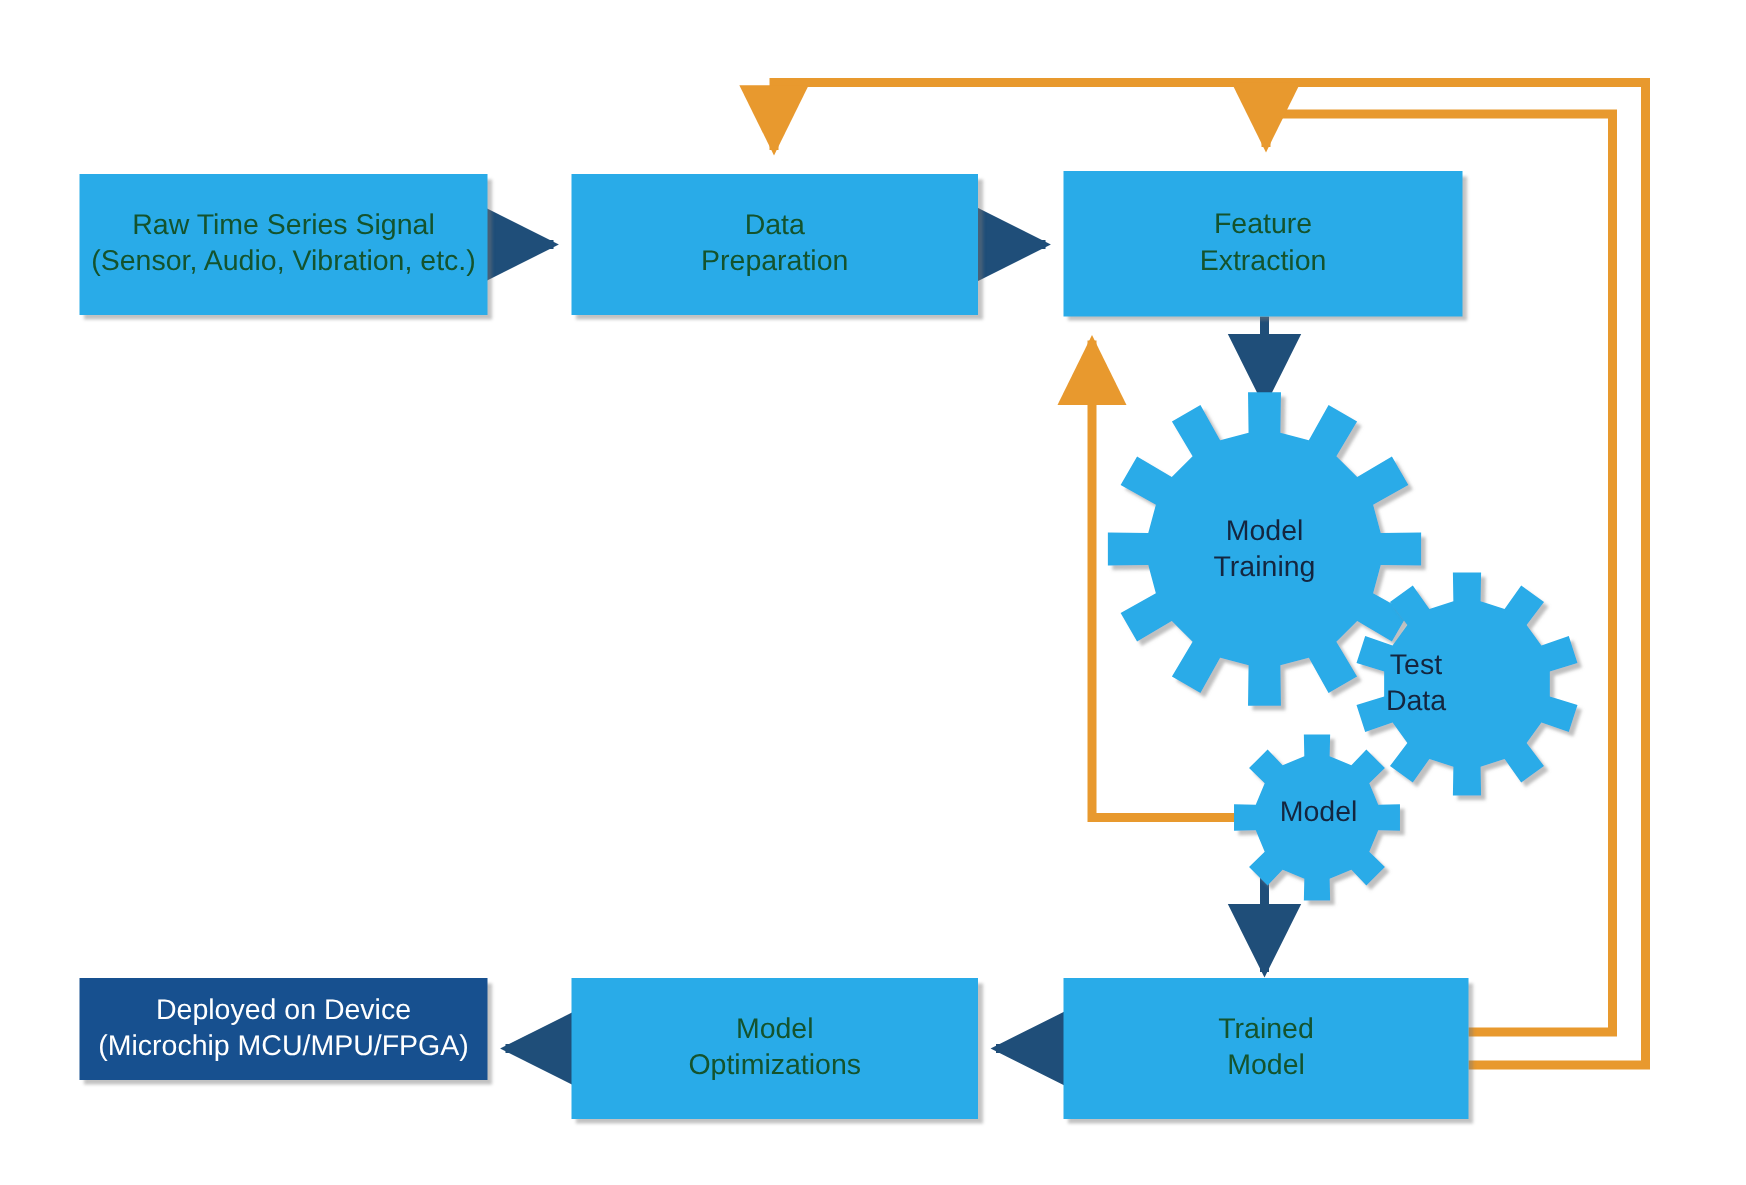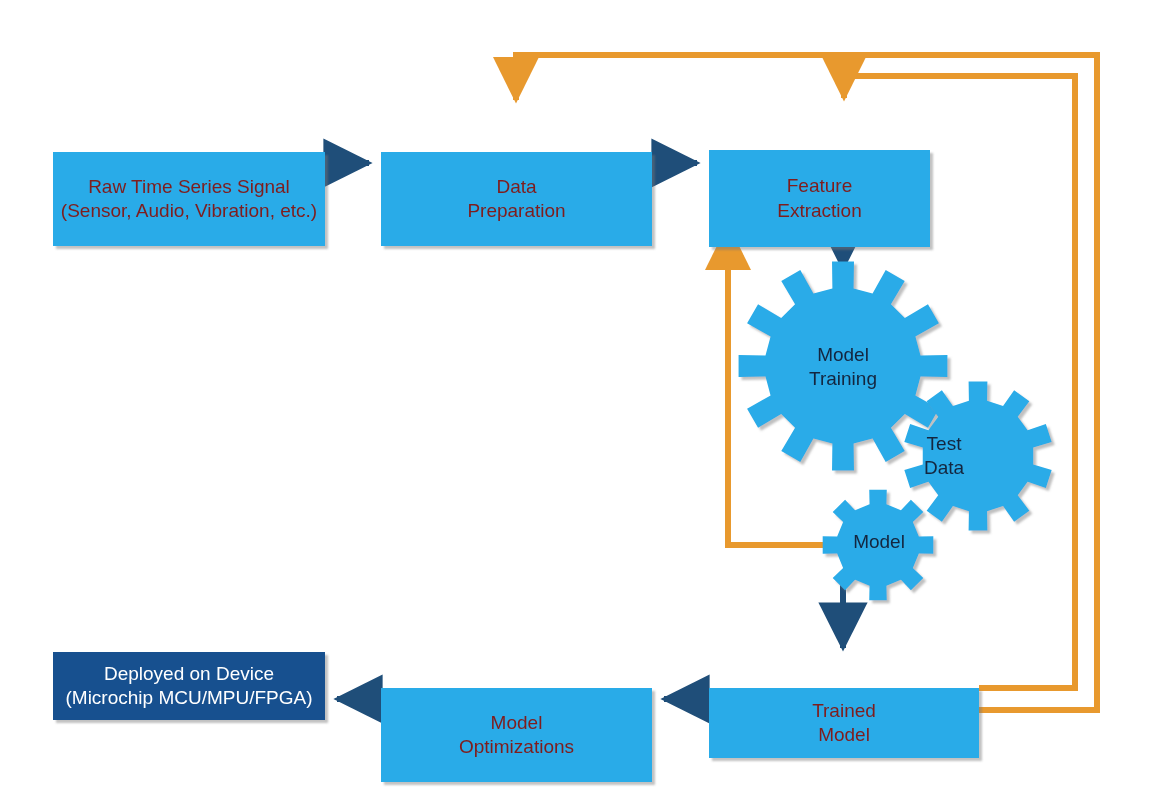--- a/index.html
+++ b/index.html
@@ -33,22 +33,21 @@
     justify-content: center;
     text-align: center;
     line-height: 1.28;
     font-size: 19px;
     color: #14263f;
     box-shadow: 3px 3px 2px rgba(120,120,120,0.45);
     z-index: 3;
   }
   .node-box.light {
     background: #29ABE8;
-    color: #7f1d1d;
-    margin-top: 36px;
+    color: #14532d;
   }
   .node-box.dark {
     background: #17508F;
     color: #ffffff;
   }
   .node-label {
     white-space: pre-line;
     padding: 0 6px;
   }
   .gear-label {
@@ -132,36 +131,36 @@
   <div class="node-box light" style="left:53px; top:116px; width:272px; height:94px;">
     <span class="node-label">Raw Time Series Signal
 (Sensor, Audio, Vibration, etc.)</span>
   </div>
 
   <div class="node-box light" style="left:381px; top:116px; width:271px; height:94px;">
     <span class="node-label">Data
 Preparation</span>
   </div>
 
-  <div class="node-box light" style="left:709px; top:114px; width:221px; height:97px;">
+  <div class="node-box light" style="left:709px; top:114px; width:266px; height:97px;">
     <span class="node-label">Feature
 Extraction</span>
   </div>
 
   <div class="node-box dark" style="left:53px; top:652px; width:272px; height:68px;justify-content:center;">
     <span class="node-label">Deployed on Device
 (Microchip MCU/MPU/FPGA)</span>
   </div>
 
   <div class="node-box light" style="left:381px; top:652px; width:271px; height:94px;">
     <span class="node-label">Model
 Optimizations</span>
   </div>
 
-  <div class="node-box light" style="left:709px; top:652px; width:270px; height:70px;">
+  <div class="node-box light" style="left:709px; top:652px; width:270px; height:94px;">
     <span class="node-label">Trained
 Model</span>
   </div>
 
   <div class="gear-label" style="left:783px; top:343px; width:120px;">Model
 Training</div>
 
   <div class="gear-label" style="left:894px; top:432px; width:100px;">Test
 Data</div>
 

